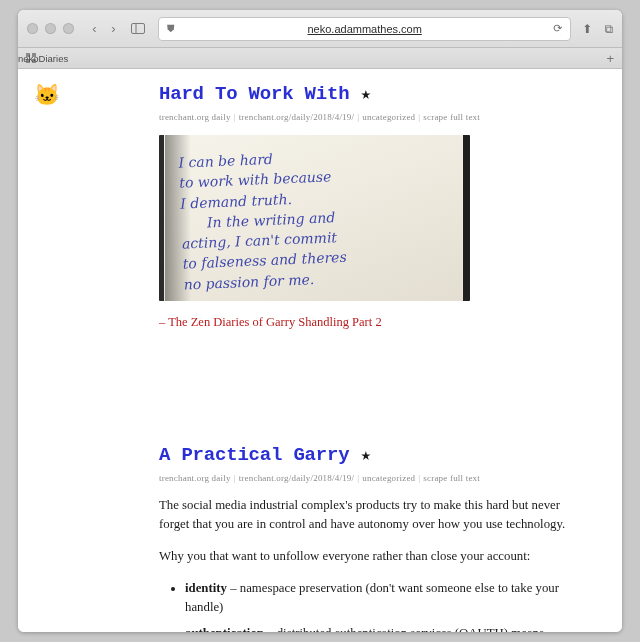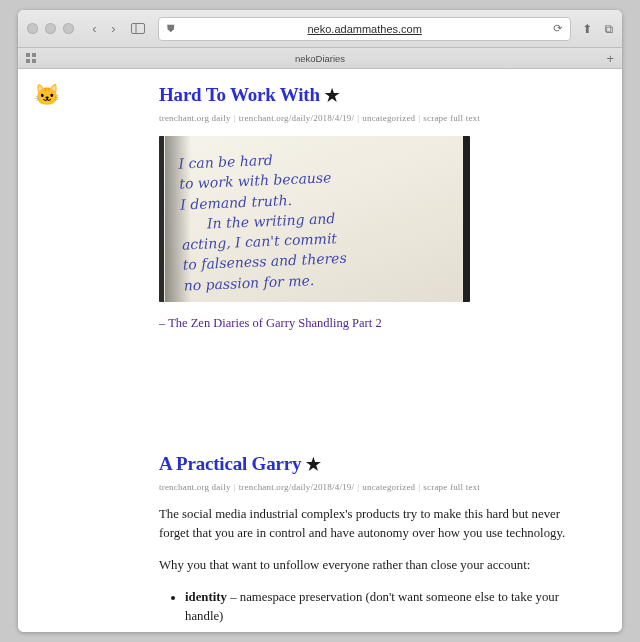--- a/index.html
+++ b/index.html
@@ -144,21 +144,21 @@
   .grid-icon i {
     display: block;
     width: 4px;
     height: 4px;
     background: #8a8a8a;
   }
   .tabitems {
     position: absolute;
     left: 0; right: 0;
     display: flex;
-    justify-content: center;
+    justify-content: flex-start;
     gap: 0;
     pointer-events: none;
   }
   .tabitem { pointer-events: auto; }
   .plus {
     margin-left: auto;
     font-size: 13px;
     color: #777;
     line-height: 1;
   }
@@ -176,21 +176,21 @@
     top: 15px;
     font-size: 21px;
     line-height: 1;
   }
   .content {
     margin-left: 141px;
     margin-right: 50px;
     padding-top: 14px;
   }
   h1.post-title {
-    font-family: Liberation Serif, serif;
+    font-family: Liberation Mono, monospace;
     font-size: 19px;
     line-height: 1.23;
     color: #2a2fd4;
     margin: 0 0 6px 0;
     font-weight: bold;
     letter-spacing: -0.2px;
   }
   h1.post-title .star {
     color: #1a1a1a;
     font-size: 17px;
@@ -238,22 +238,22 @@
     line-height: 1.45;
     transform: rotate(-2.4deg);
     opacity: 0.92;
   }
   .photo .hw span { display: block; }
   .photo .hw .indent { padding-left: 26px; }
 
   .quote-attrib {
     font-family: "Liberation Serif", serif;
     font-size: 12.5px;
-    color: #4c1d95;
-    margin-bottom: 24px;
+    color: #b91c1c;
+    margin-bottom: 16px;
   }
 
   .gap { height: 74px; }
 
   p.body {
     font-family: "Liberation Serif", serif;
     font-size: 12.8px;
     line-height: 1.48;
     color: #1b1b1b;
     margin: 0 0 13px 0;

